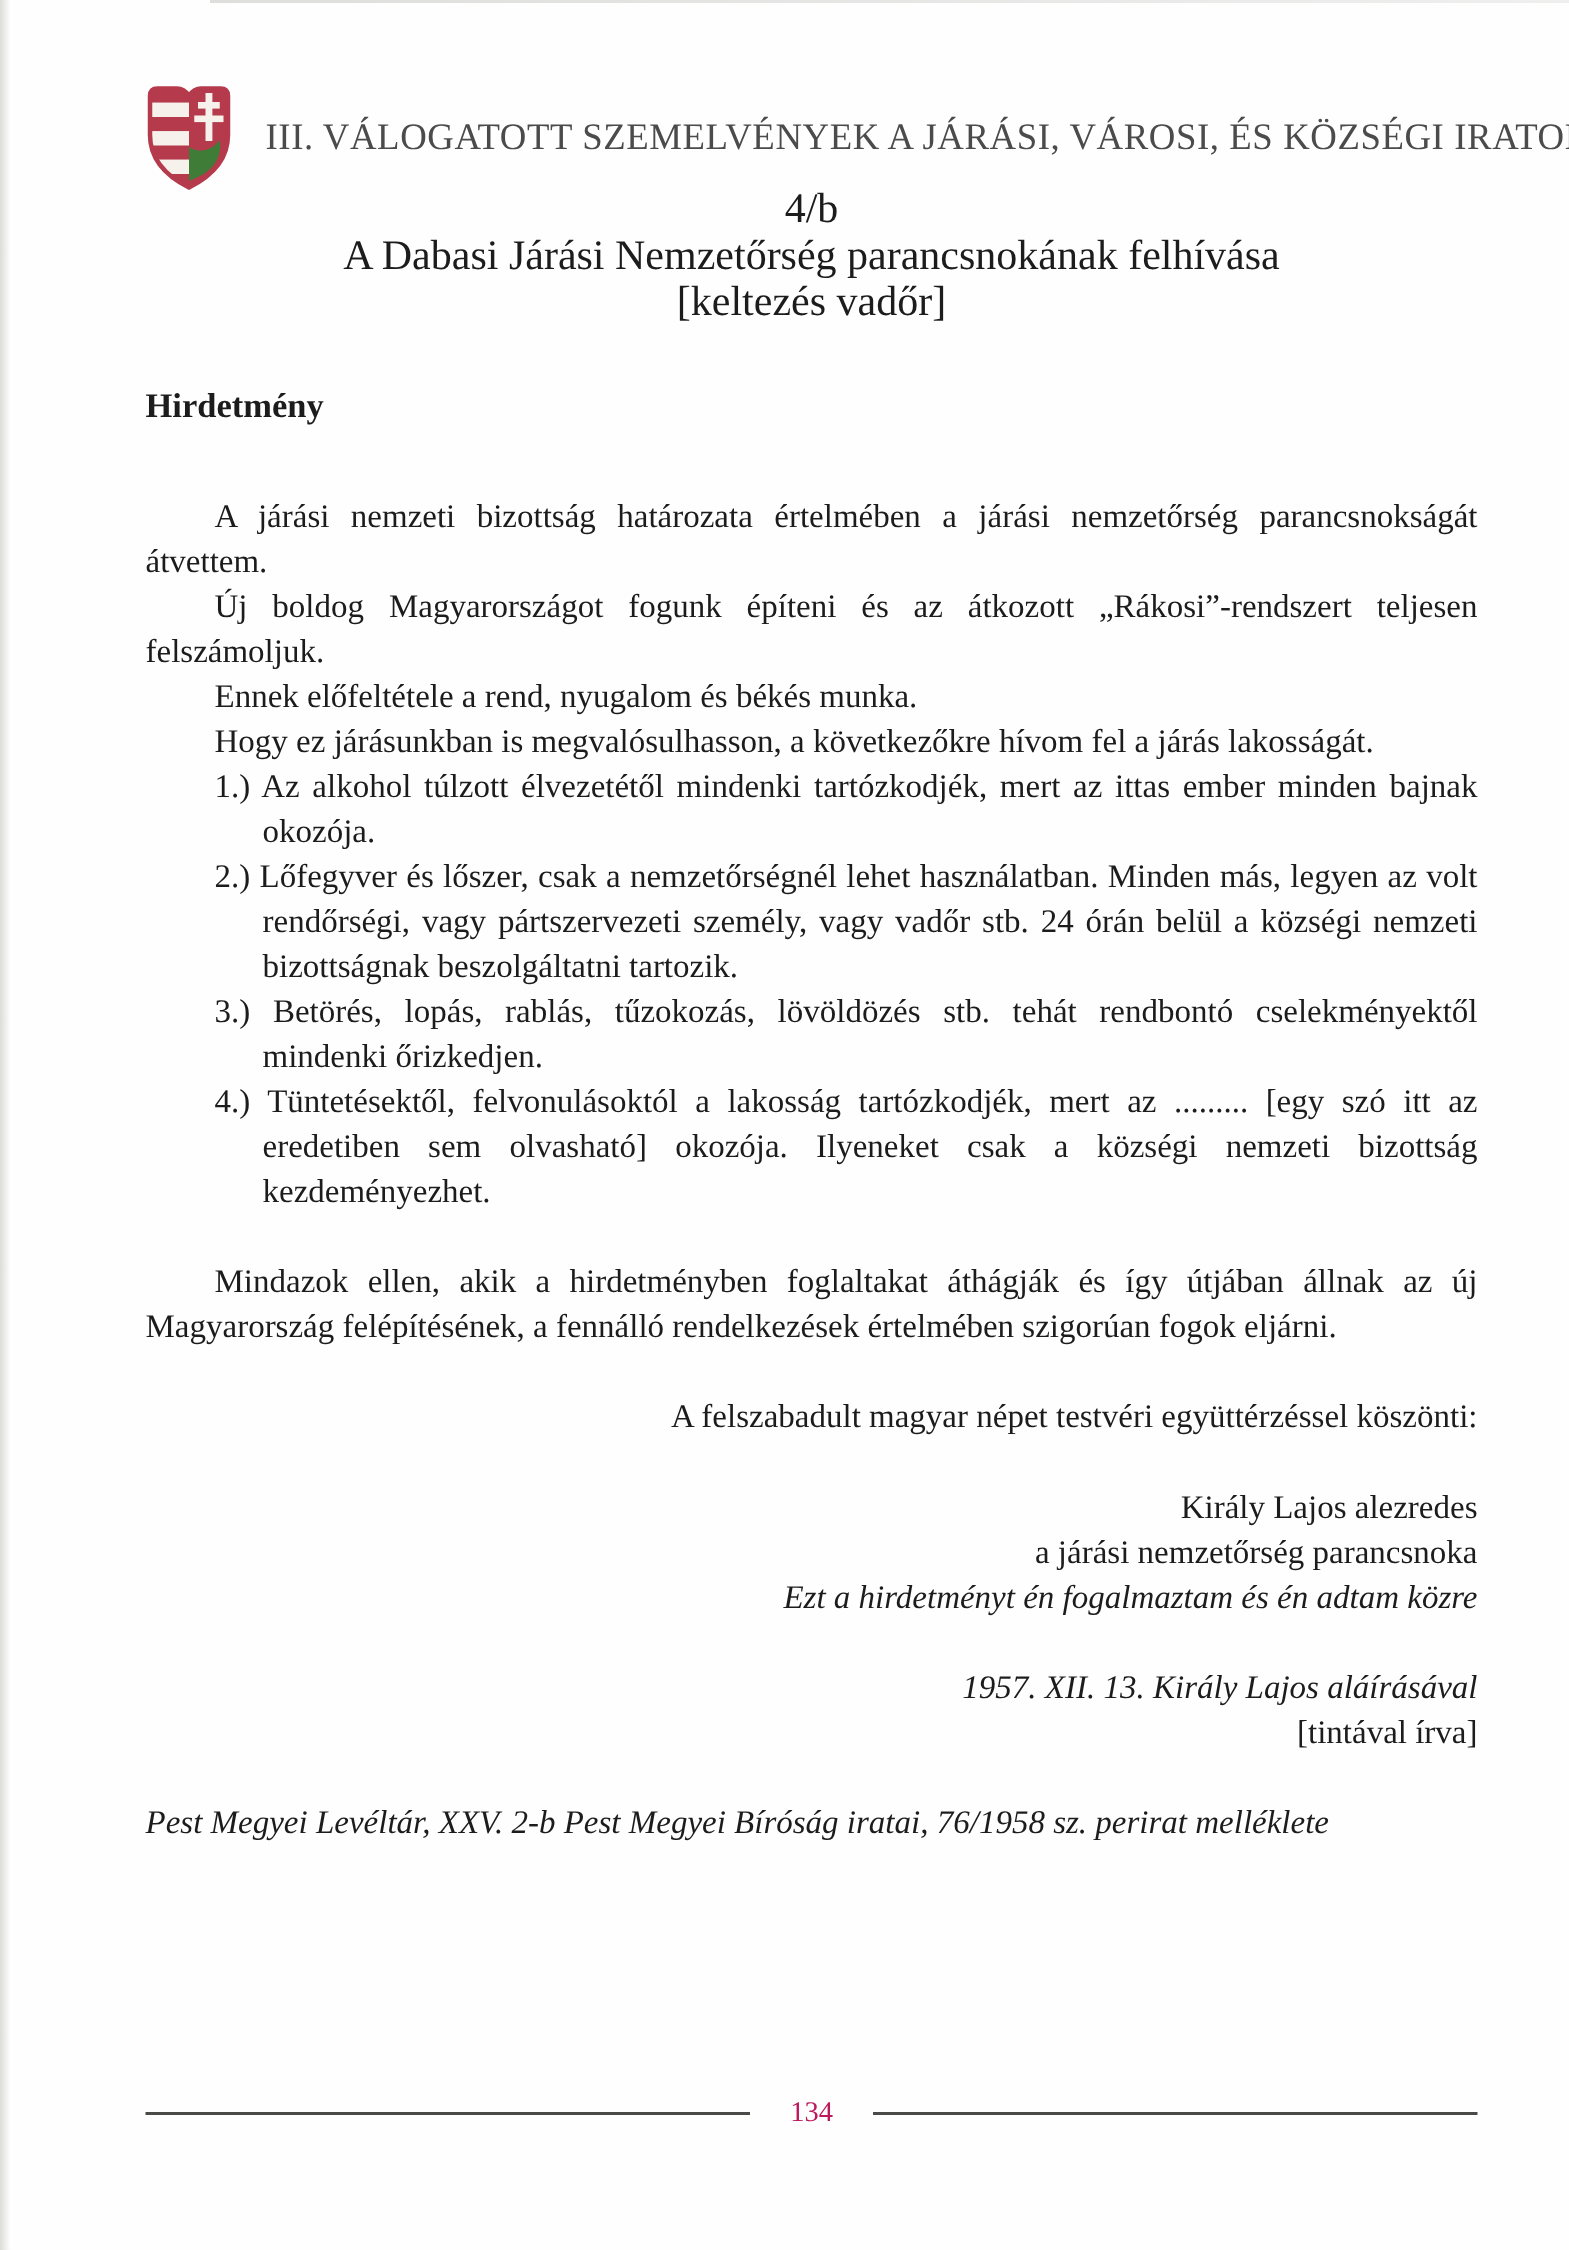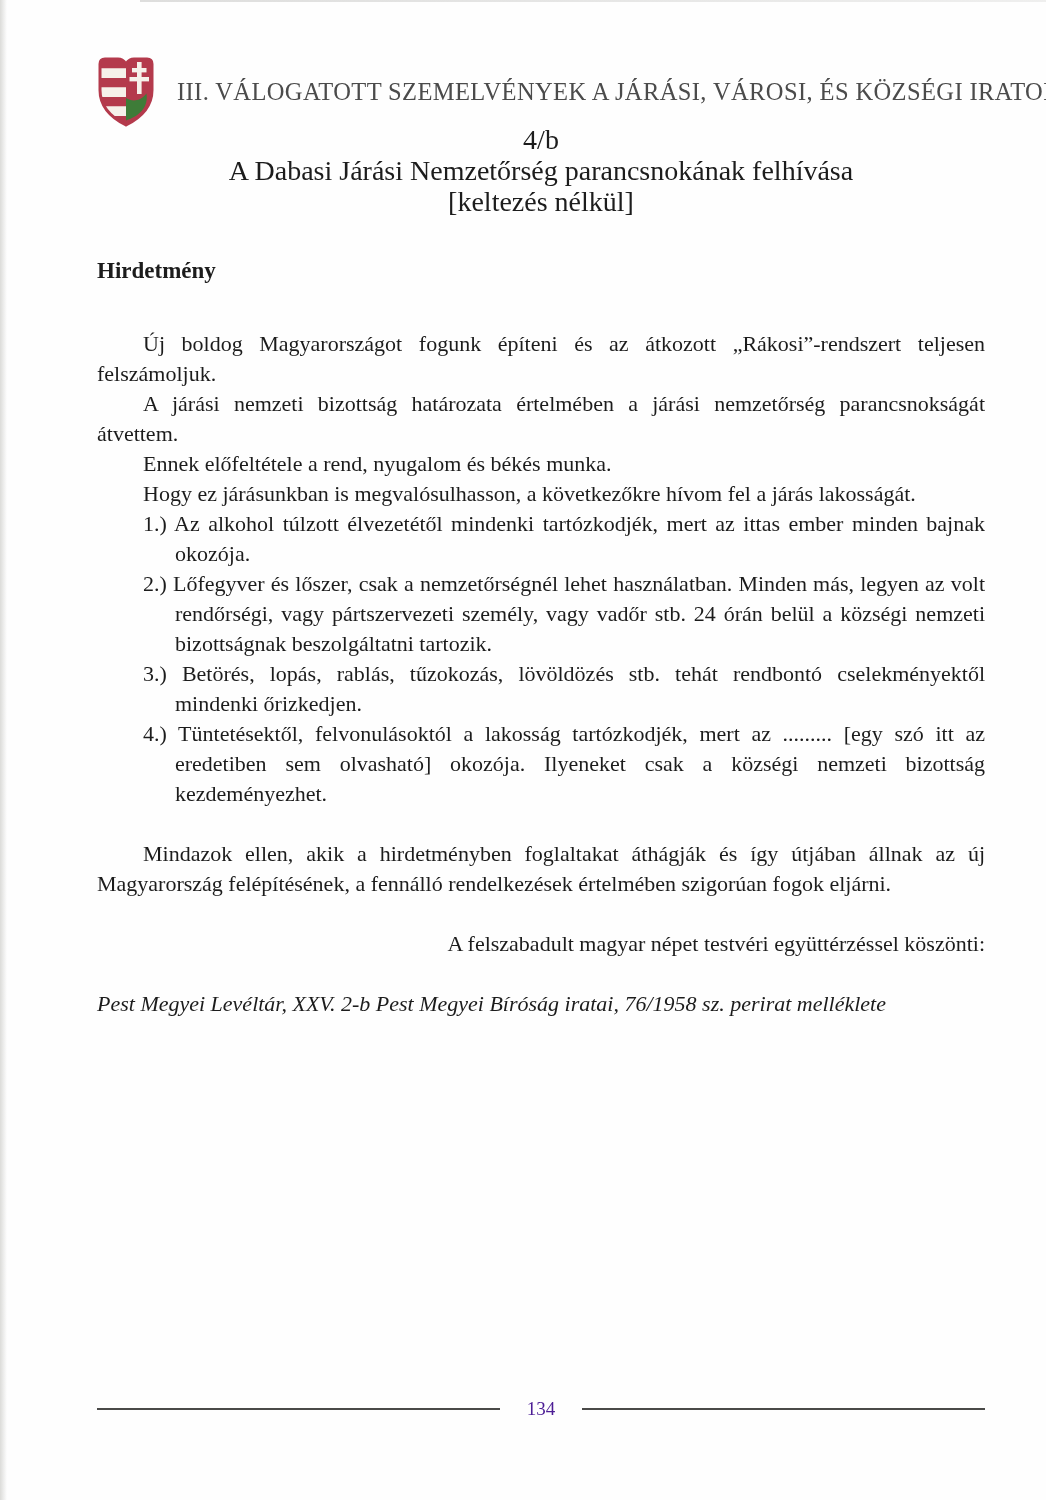--- a/index.html
+++ b/index.html
@@ -125,21 +125,21 @@
     align-items: center;
   }
   .footer-rule {
     flex: 1;
     height: 2px;
     background: #4a4a48;
   }
   .footer-pagenum {
     padding: 0 27px;
     font-size: 19px;
-    color: #4c1d95;
+    color: #be185d;
     line-height: 26px;
   }
 </style>
 </head>
 <body>
 
 <div class="page">
 
   <div class="scan-edge-left"></div>
   <div class="scan-edge-top"></div>
@@ -174,39 +174,48 @@
 
       <path d="M5 8 C5 4.5 7 3 10 3 L23 3 C27 3 29 5 31 7.8 C33 5 35 3 39 3 L52 3 C55 3 57 4.5 57 8 L57 34 C57 52 44 62.5 31 69 C18 62.5 5 52 5 34 Z" fill="none" stroke="#b43a4c" stroke-width="3"></path>
     </svg>
     <div class="chapter-title">III. VÁLOGATOTT SZEMELVÉNYEK A JÁRÁSI, VÁROSI, ÉS KÖZSÉGI IRATOKBÓL</div>
   </div>
 
   <div class="content">
 
     <div class="doc-number">4/b</div>
     <div class="doc-title">A Dabasi Járási Nemzetőrség parancsnokának felhívása</div>
-    <div class="doc-datenote">[keltezés nélkül]</div>
+    <div class="doc-datenote">[keltezés vadőr]</div>
 
     <div class="doc-heading">Hirdetmény</div>
 
     <div class="bodytext">
+      <p class="para">A járási nemzeti bizottság határozata értelmében a járási nemzetőrség parancsnokságát átvettem.</p>
       <p class="para">Új boldog Magyarországot fogunk építeni és az átkozott „Rákosi”-rendszert teljesen felszámoljuk.</p>
-      <p class="para">A járási nemzeti bizottság határozata értelmében a járási nemzetőrség parancsnokságát átvettem.</p>
       <p class="para">Ennek előfeltétele a rend, nyugalom és békés munka.</p>
       <p class="para">Hogy ez járásunkban is megvalósulhasson, a következőkre hívom fel a járás lakosságát.</p>
 
       <div class="list-item"><span>1.)</span> <span>Az alkohol túlzott élvezetétől mindenki tartózkodjék, mert az ittas ember minden bajnak okozója.</span></div>
       <div class="list-item"><span>2.)</span> <span>Lőfegyver és lőszer, csak a nemzetőrségnél lehet használatban. Minden más, legyen az volt rendőrségi, vagy pártszervezeti személy, vagy vadőr stb. 24 órán belül a községi nemzeti bizottságnak beszolgáltatni tartozik.</span></div>
       <div class="list-item"><span>3.)</span> <span>Betörés, lopás, rablás, tűzokozás, lövöldözés stb. tehát rendbontó cselekményektől mindenki őrizkedjen.</span></div>
       <div class="list-item"><span>4.)</span> <span>Tüntetésektől, felvonulásoktól a lakosság tartózkodjék, mert az ......... [egy szó itt az eredetiben sem olvasható] okozója. Ilyeneket csak a községi nemzeti bizottság kezdeményezhet.</span></div>
 
       <p class="para closing">Mindazok ellen, akik a hirdetményben foglaltakat áthágják és így útjában állnak az új Magyarország felépítésének, a fennálló rendelkezések értelmében szigorúan fogok eljárni.</p>
 
       <p class="salutation">A felszabadult magyar népet testvéri együttérzéssel köszönti:</p>
 
+      <div class="signature-block">
+        <div class="sig-name">Király Lajos alezredes</div>
+        <div class="sig-role">a járási nemzetőrség parancsnoka</div>
+        <div class="sig-note">Ezt a hirdetményt én fogalmaztam és én adtam közre</div>
+        <div class="sig-date-group">
+          <div class="sig-date">1957. XII. 13. Király Lajos aláírásával</div>
+          <div class="sig-ink">[tintával írva]</div>
+        </div>
+      </div>
 
       <div class="source-block">
         <div>Pest Megyei Levéltár, XXV. 2-b Pest Megyei Bíróság iratai, 76/1958 sz. perirat melléklete</div>
       </div>
     </div>
   </div>
 
   <div class="footer">
     <div class="footer-rule"></div>
     <div class="footer-pagenum">134</div>

